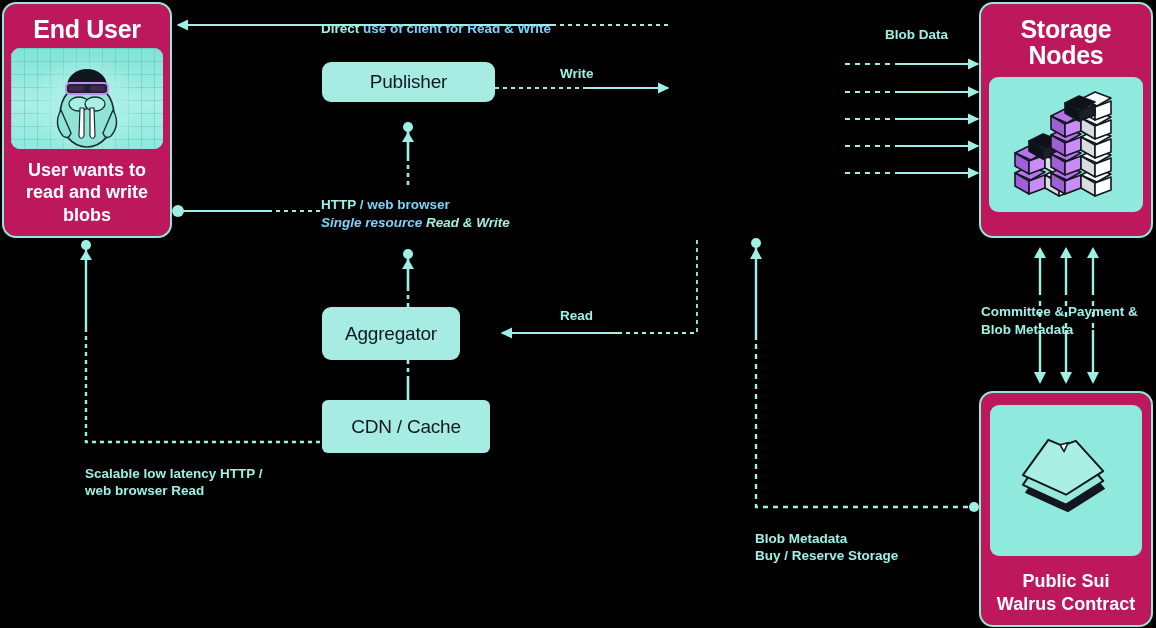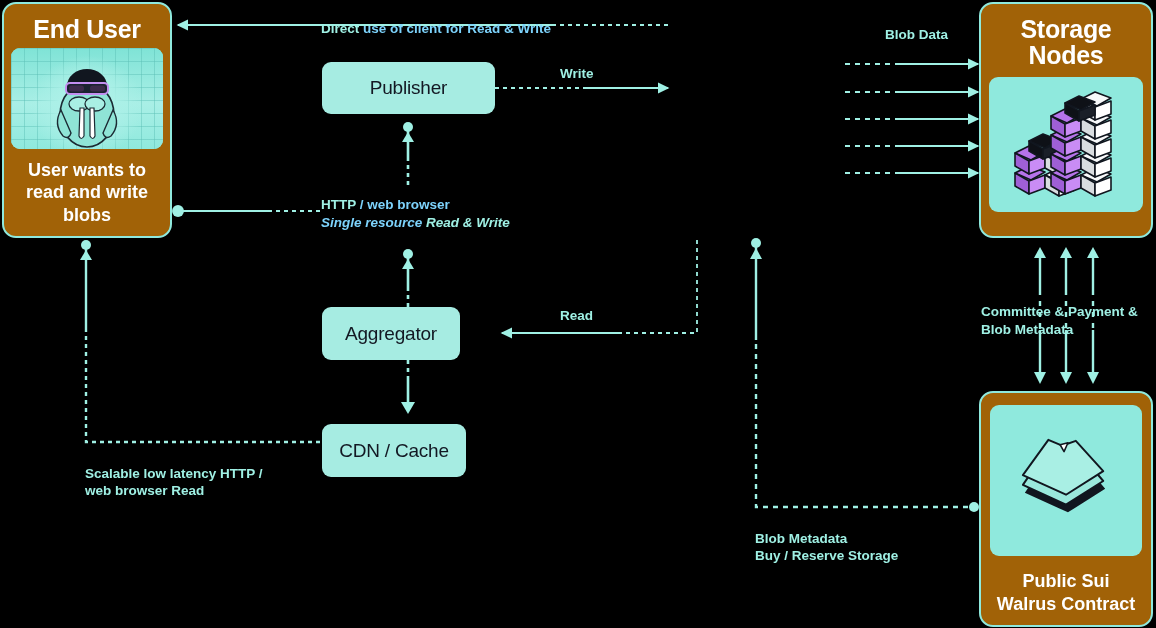--- a/index.html
+++ b/index.html
@@ -17,21 +17,21 @@
   svg.wires {
     position: absolute;
     left: 0; top: 0;
     width: 1156px; height: 628px;
     pointer-events: none;
   }
 
   
   .card {
     position: absolute;
-    background: #a16207;
+    background: #be185d;
     border-radius: 14px;
     border: 2px solid #8fe9dd;
     display: flex;
     flex-direction: column;
     align-items: center;
     padding: 8px 10px 10px 10px;
   }
   .card.violet { border-color: #c07ef0; }
   .card-title {
     color: #ffffff;
@@ -318,25 +318,25 @@
           <g fill="#0e1117">
             <path d="M76,26 l14,-7 l16,6 l-14,8 z"></path>
               <path d="M76,26 l14,8 l0,10 l-14,-8 z"></path>
               <path d="M90,34 l16,-6 l0,10 l-16,6 z" fill="#1a1f28"></path>
           </g>
         </g>
       </svg>
     </div>
   </div>
 
-  <div class="mbox" style="left:322px; top:62px; width:173px; height:52px;">Publisher</div>
+  <div class="mbox" style="left:322px; top:62px; width:173px; height:40px;">Publisher</div>
 
   <div class="mbox" style="left:322px; top:307px; width:138px; height:53px;">Aggregator</div>
 
-  <div class="mbox" style="left:322px; top:424px; width:144px; height:53px;">CDN / Cache</div>
+  <div class="mbox" style="left:322px; top:400px; width:168px; height:53px;border-radius:6px;">CDN / Cache</div>
 
   <div class="lbl" style="left:321px; top:20px;">
     <span class="teal">Direct</span><span class="gray"> use of client for Read &amp; Write</span>
   </div>
 
   <div class="lbl teal" style="left:560px; top:65px;">Write</div>
 
   <div class="lbl teal" style="left:885px; top:26px;">Blob Data</div>
 
   <div class="lbl" style="left:321px; top:196px;">

